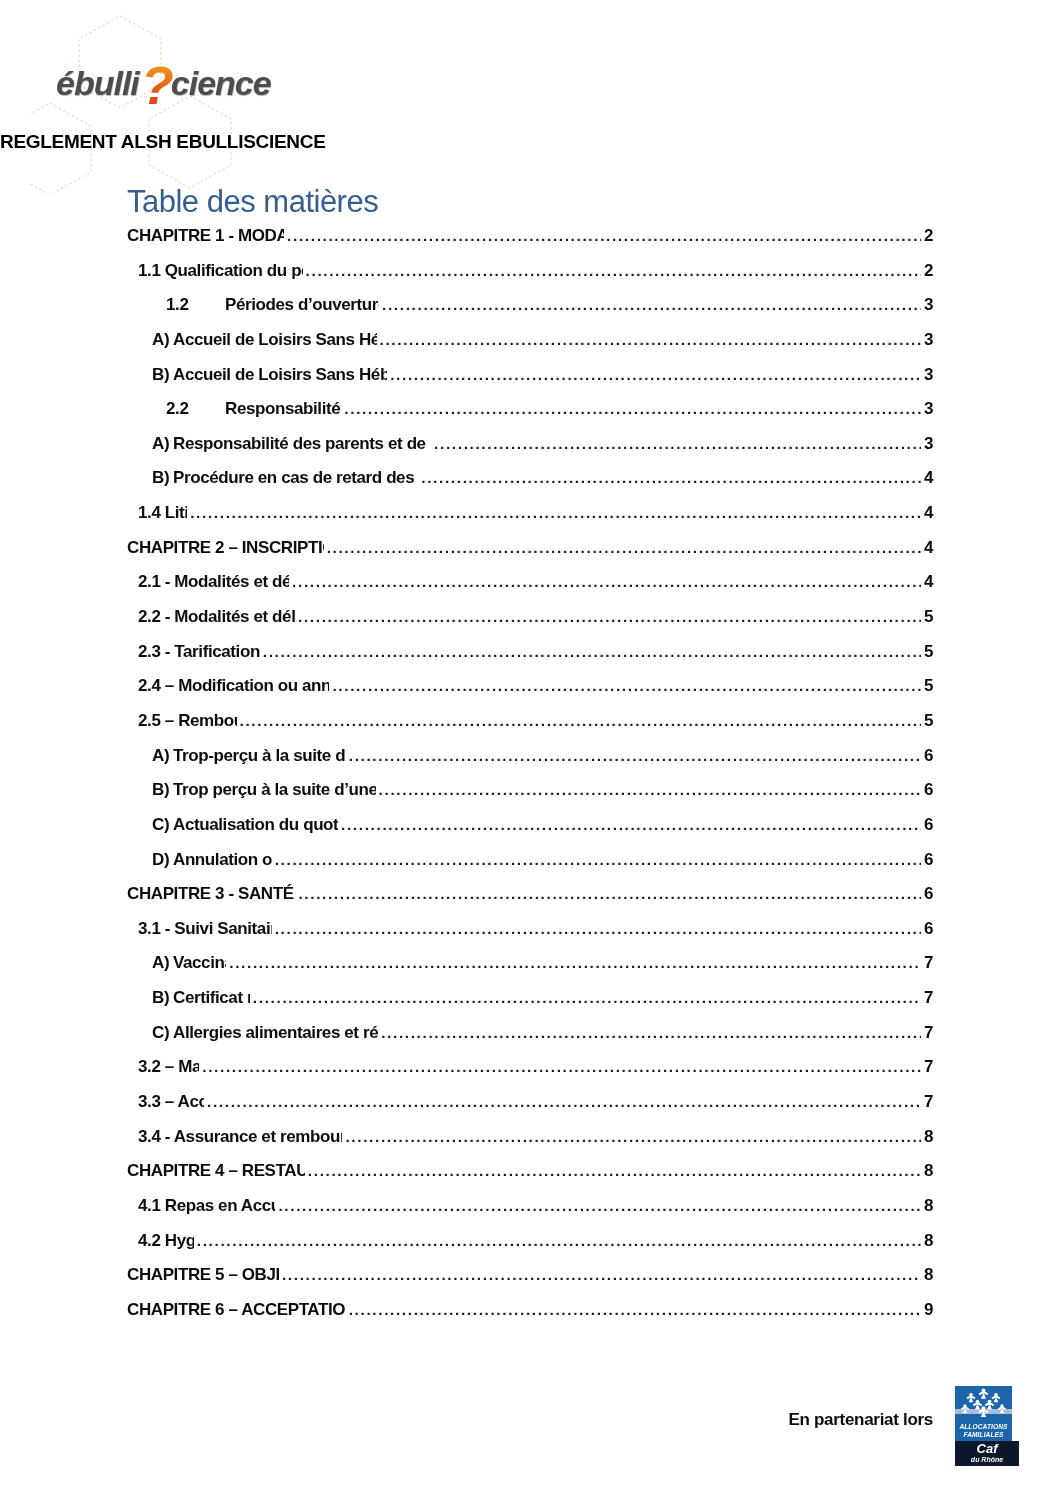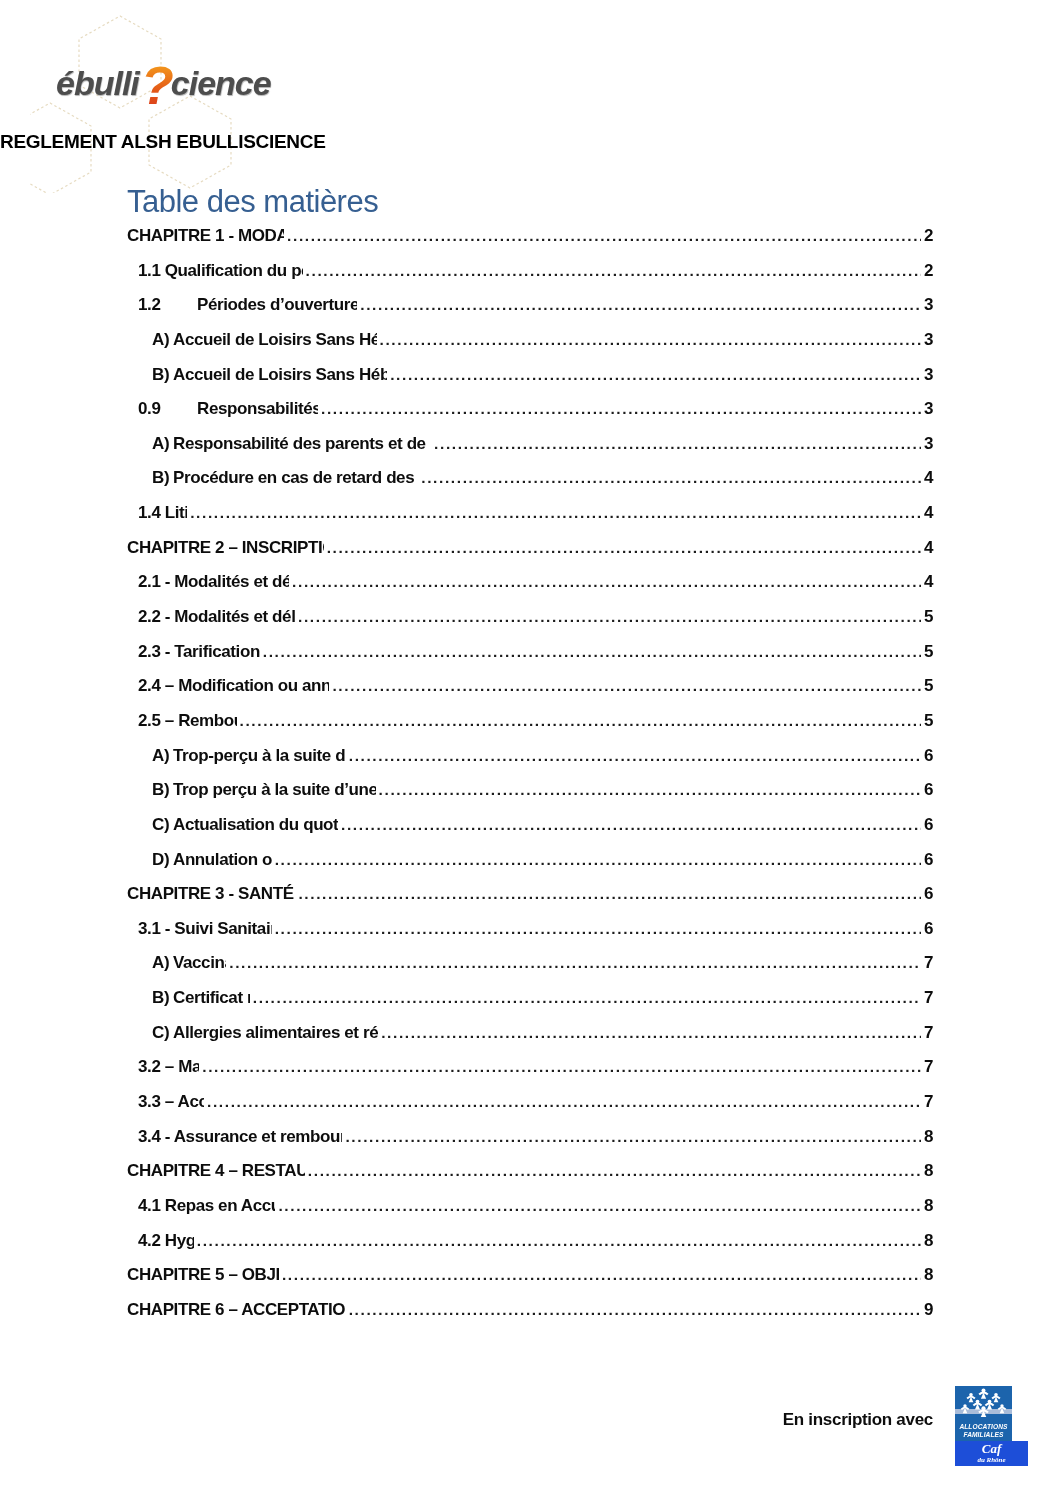--- a/index.html
+++ b/index.html
@@ -33,21 +33,21 @@
                  color:#365f91; letter-spacing:-0.5px; }
 
   
   .toc { position:absolute; left:127px; top:219px; width:806px; }
   .toc-row { display:flex; height:34.65px; line-height:34.65px; white-space:nowrap;
              font-size:17px; font-weight:bold; letter-spacing:-0.4px; color:#0d0d0d;
              cursor:pointer; }
   .toc-row.lvl1 { padding-left:11px; }
   .toc-row.lvl2 { padding-left:25px; }
   .toc-row .num { flex:none; }
-  .toc-row.lvl1 .num { width:59px; }
+  .toc-row.lvl1 .num { width:59px;margin-left:28px; }
   .toc-row.lvl2 .num { width:21px; }
   .toc-row .txt { flex:0 1 auto; overflow:hidden; }
   .toc-row .leader { flex:1 1 auto; min-width:8px; overflow:hidden; margin:0 3px; }
   .toc-row .leader::after {
     content:"......................................................................................................................................................................................................";
     letter-spacing:1.6px; font-size:15.5px; color:#1c1c1c; font-weight:bold;
   }
   .toc-row .pg { flex:none; text-align:right; }
 
   
@@ -55,21 +55,21 @@
                  font-weight:bold; letter-spacing:-0.3px; color:#0d0d0d; }
   .caf { position:absolute; left:955px; top:1386px; width:57px; height:80px;
          font-style:italic; text-align:center; }
   .caf-top { position:relative; width:57px; height:55px; background:#1c64ac; overflow:hidden; }
   .caf-band { position:absolute; left:0; top:23px; width:57px; height:5px; background:#a9bcd9; }
   .caf-figs { position:absolute; left:0; top:0; }
   .caf-l1 { position:absolute; left:0; top:37px; width:100%; color:#fff; font-size:6.6px;
             font-weight:bold; letter-spacing:0.1px; line-height:8px; }
   .caf-l2 { position:absolute; left:0; top:45px; width:100%; color:#fff; font-size:6.6px;
             font-weight:bold; letter-spacing:0.1px; line-height:8px; }
-  .caf-bottom { position:relative; width:73px; height:25px; background:#1d4ed8;font-family:Liberation Serif, serif; }
+  .caf-bottom { position:relative; width:64px; height:25px; background:#0f172a; }
   .caf-name { padding-top:1px; color:#fff; font-size:13px; font-weight:bold; line-height:14px; }
   .caf-region { color:#fff; font-size:7px; font-weight:bold; line-height:8px; }
 </style>
 </head>
 <body>
 
 <div class="page">
 
   <div class="brand">
     <svg class="hexes" width="240" height="185" viewBox="0 0 240 185">
@@ -111,21 +111,21 @@
         <span class="leader"></span>
         <span class="pg">3</span>
       </div>
       <div class="toc-row lvl2">
         <span class="num">B)</span>
         <span class="txt">Accueil de Loisirs Sans Hébergement (A.L.S.H.) de 6 à 12 ans</span>
         <span class="leader"></span>
         <span class="pg">3</span>
       </div>
       <div class="toc-row lvl1">
-        <span class="num">0.9</span>
+        <span class="num">2.2</span>
         <span class="txt">Responsabilités et procédures</span>
         <span class="leader"></span>
         <span class="pg">3</span>
       </div>
       <div class="toc-row lvl2">
         <span class="num">A)</span>
         <span class="txt">Responsabilité des parents et de l’association ÉbulliScience à l’égard de l’enfant</span>
         <span class="leader"></span>
         <span class="pg">3</span>
       </div>
@@ -257,21 +257,21 @@
         <span class="leader"></span>
         <span class="pg">8</span>
       </div>
       <div class="toc-row lvl0">
         <span class="txt">CHAPITRE 6 – ACCEPTATION ET EFFET DU REGLEMENT</span>
         <span class="leader"></span>
         <span class="pg">9</span>
       </div>
     </nav>
 
-  <div class="partnership">En inscription avec</div>
+  <div class="partnership">En partenariat lors</div>
 
   <div class="caf">
     <div class="caf-top">
       <div class="caf-band"></div>
       <svg class="caf-figs" width="57" height="36" viewBox="0 0 57 36">
         <defs>
           <g id="fig" fill="#ffffff">
             <circle cx="0" cy="-3.4" r="1.9"></circle>
             <path d="M -4.8 -0.2 Q 0 -4.8 4.8 -0.2 L 3.4 1.2 Q 0 -2.2 -3.4 1.2 Z"></path>
             <path d="M -2.5 4.6 L 0 -1.4 L 2.5 4.6 Z"></path>

